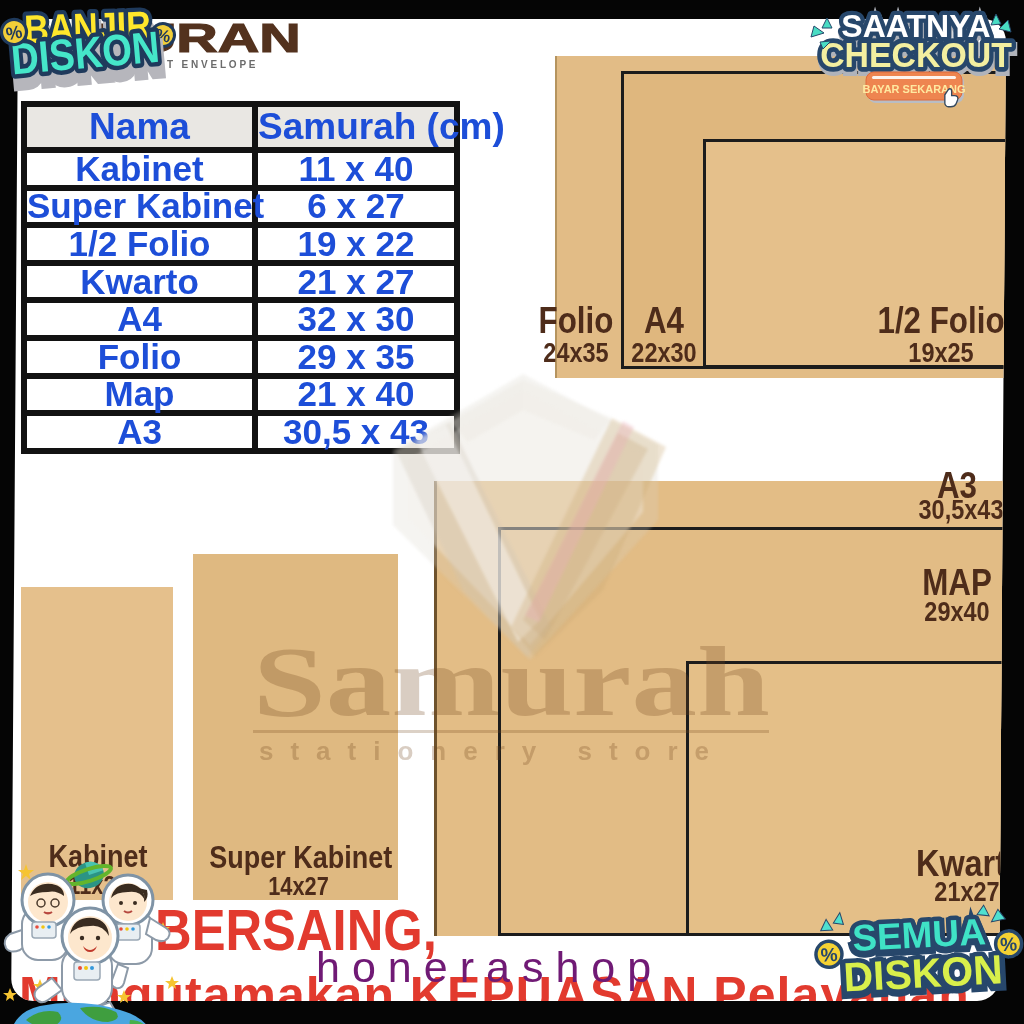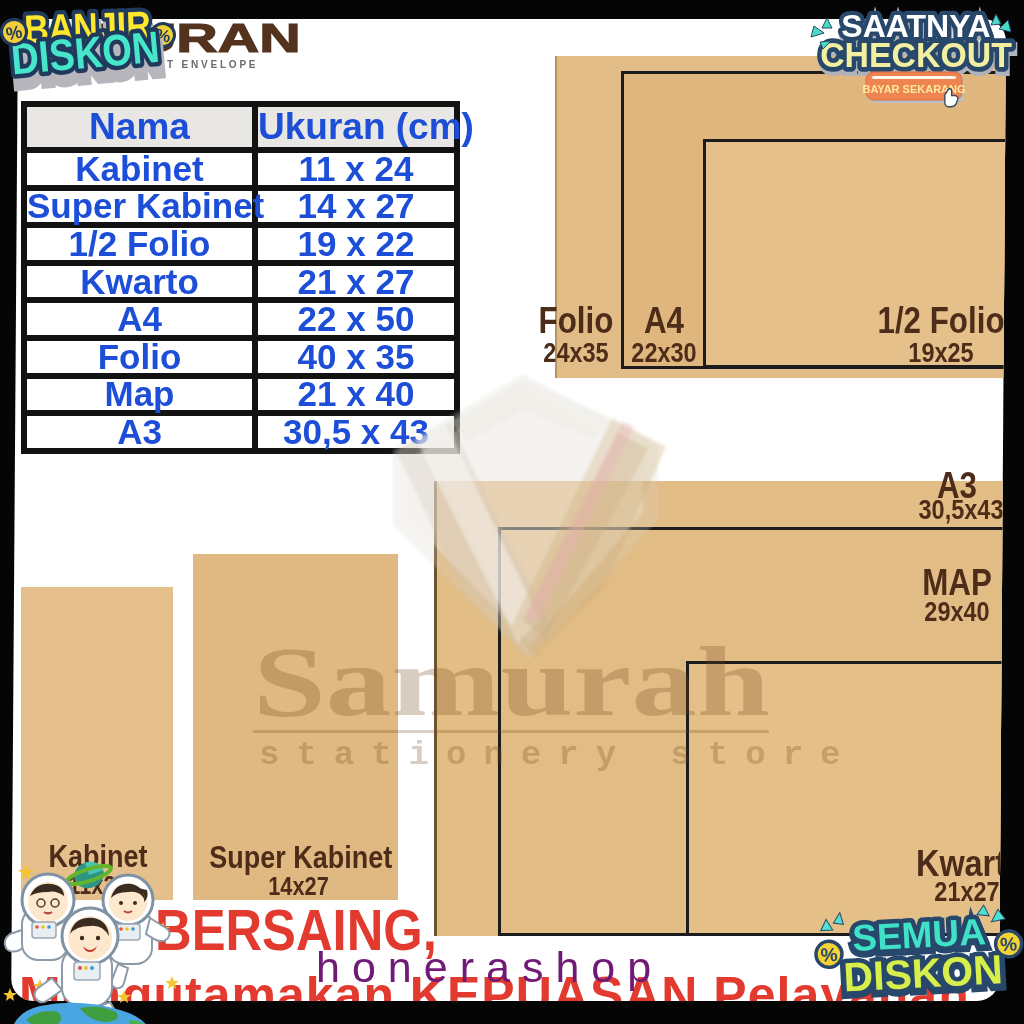--- a/index.html
+++ b/index.html
@@ -21,45 +21,45 @@
 
 <div class="abs" style="left:34px;top:-4px;font-size:41px;font-weight:bold;color:#53321e;-webkit-text-stroke:1.2px #53321e;transform:scaleX(1.4);transform-origin:left;">UKURAN</div>
 
 <div class="abs" style="left:110px;top:40px;font-size:10px;font-weight:bold;color:#6b6b6b;letter-spacing:2.8px;">KRAFT ENVELOPE</div>
 
 <div class="abs" id="tbl" style="left:3px;top:82px;">
           <table style="border-collapse:collapse;table-layout:fixed;width:439px;">
             <tbody>
               <tr>
                 <td class="th" style="width:225px;">Nama</td>
-                <td class="th" style="width:196px;">Ukuran (cm)</td>
+                <td class="th" style="width:196px;">Samurah (cm)</td>
               </tr>
               <tr>
                 <td class="tc">Kabinet</td>
-                <td class="tc">11 x 24</td>
+                <td class="tc">11 x 40</td>
               </tr>
               <tr>
                 <td class="tc">Super Kabinet</td>
-                <td class="tc">14 x 27</td>
+                <td class="tc">6 x 27</td>
               </tr>
               <tr>
                 <td class="tc">1/2 Folio</td>
                 <td class="tc">19 x 22</td>
               </tr>
               <tr>
                 <td class="tc">Kwarto</td>
                 <td class="tc">21 x 27</td>
               </tr>
               <tr>
                 <td class="tc">A4</td>
-                <td class="tc">22 x 50</td>
+                <td class="tc">32 x 30</td>
               </tr>
               <tr>
                 <td class="tc">Folio</td>
-                <td class="tc">40 x 35</td>
+                <td class="tc">29 x 35</td>
               </tr>
               <tr>
                 <td class="tc">Map</td>
                 <td class="tc">21 x 40</td>
               </tr>
               <tr>
                 <td class="tc">A3</td>
                 <td class="tc">30,5 x 43</td>
               </tr>
             </tbody>
@@ -117,21 +117,21 @@
 <polygon points="250,71 261,77 166,272 152,266" fill="#eab0ba" opacity="0.35"></polygon>
 <polygon points="77,72 150,30 150,60 95,92" fill="#e9e5dd" opacity="0.35"></polygon>
 <polygon points="239,68 150,30 150,60 221,90" fill="#ece8e0" opacity="0.35"></polygon>
 </g>
 </svg>
 
 <div class="abs" id="samurah" style="left:235px;top:613px;font-weight:bold;font-size:100px;color:rgba(115,72,28,0.27);line-height:1;white-space:nowrap;transform:scaleX(1.31);transform-origin:left;">Samurah</div>
 
 <div class="abs" style="left:235px;top:711px;width:516px;height:3px;background:rgba(115,72,28,0.25);"></div>
 
-<div class="abs" style="left:241px;top:717px;font-size:34px;font-weight:bold;color:rgba(115,72,28,0.27);letter-spacing:17px;white-space:nowrap;font-family:Liberation Mono, monospace;">stationery store</div>
+<div class="abs" style="left:241px;top:717px;font-size:26px;font-weight:bold;color:rgba(115,72,28,0.27);letter-spacing:17px;white-space:nowrap;">stationery store</div>
 
 <div class="abs" style="left:137px;top:878px;font-size:57px;font-weight:bold;color:#e23a2e;white-space:nowrap;transform:scaleX(0.89);transform-origin:left;">BERSAING,</div>
 
 <div class="abs" style="left:1px;top:947px;font-size:50px;font-weight:bold;color:#e23a2e;white-space:nowrap;letter-spacing:1px;">Mengutamakan KEPUASAN Pelayanan</div>
 
 <div class="abs" style="left:298px;top:924px;font-size:43px;color:#701a75;letter-spacing:12px;white-space:nowrap;">honerashop</div>
 
 </div>
 </div>
 

